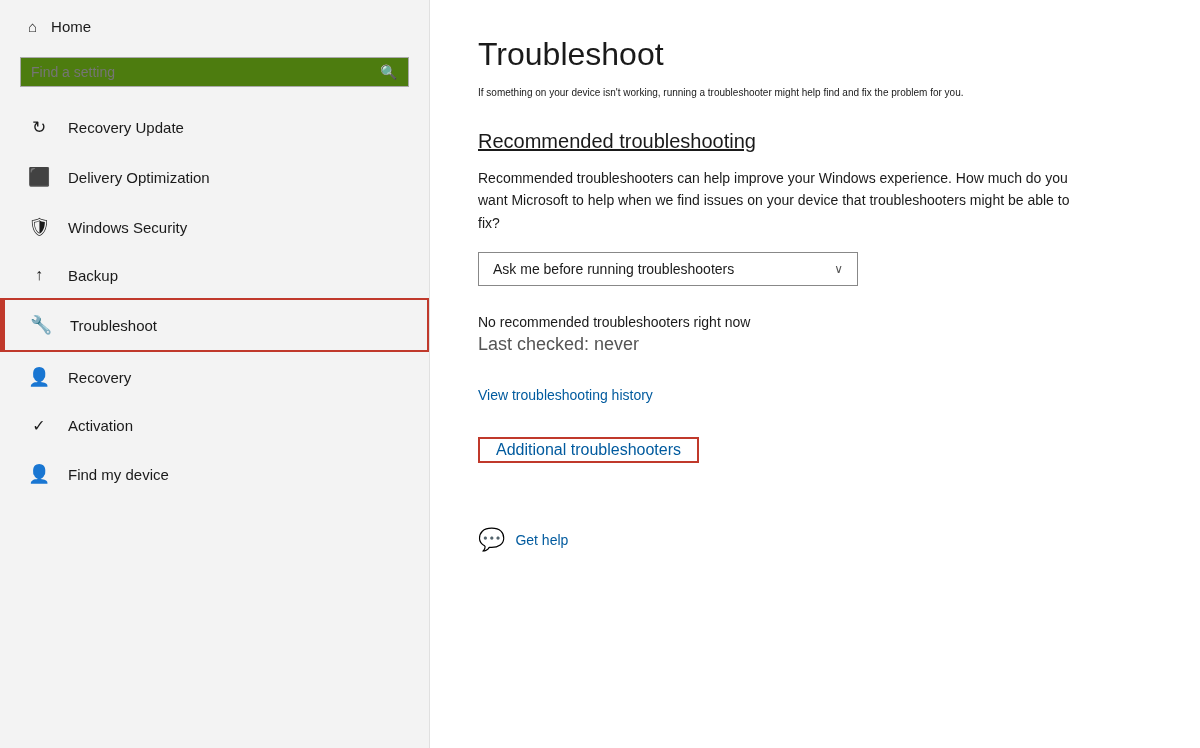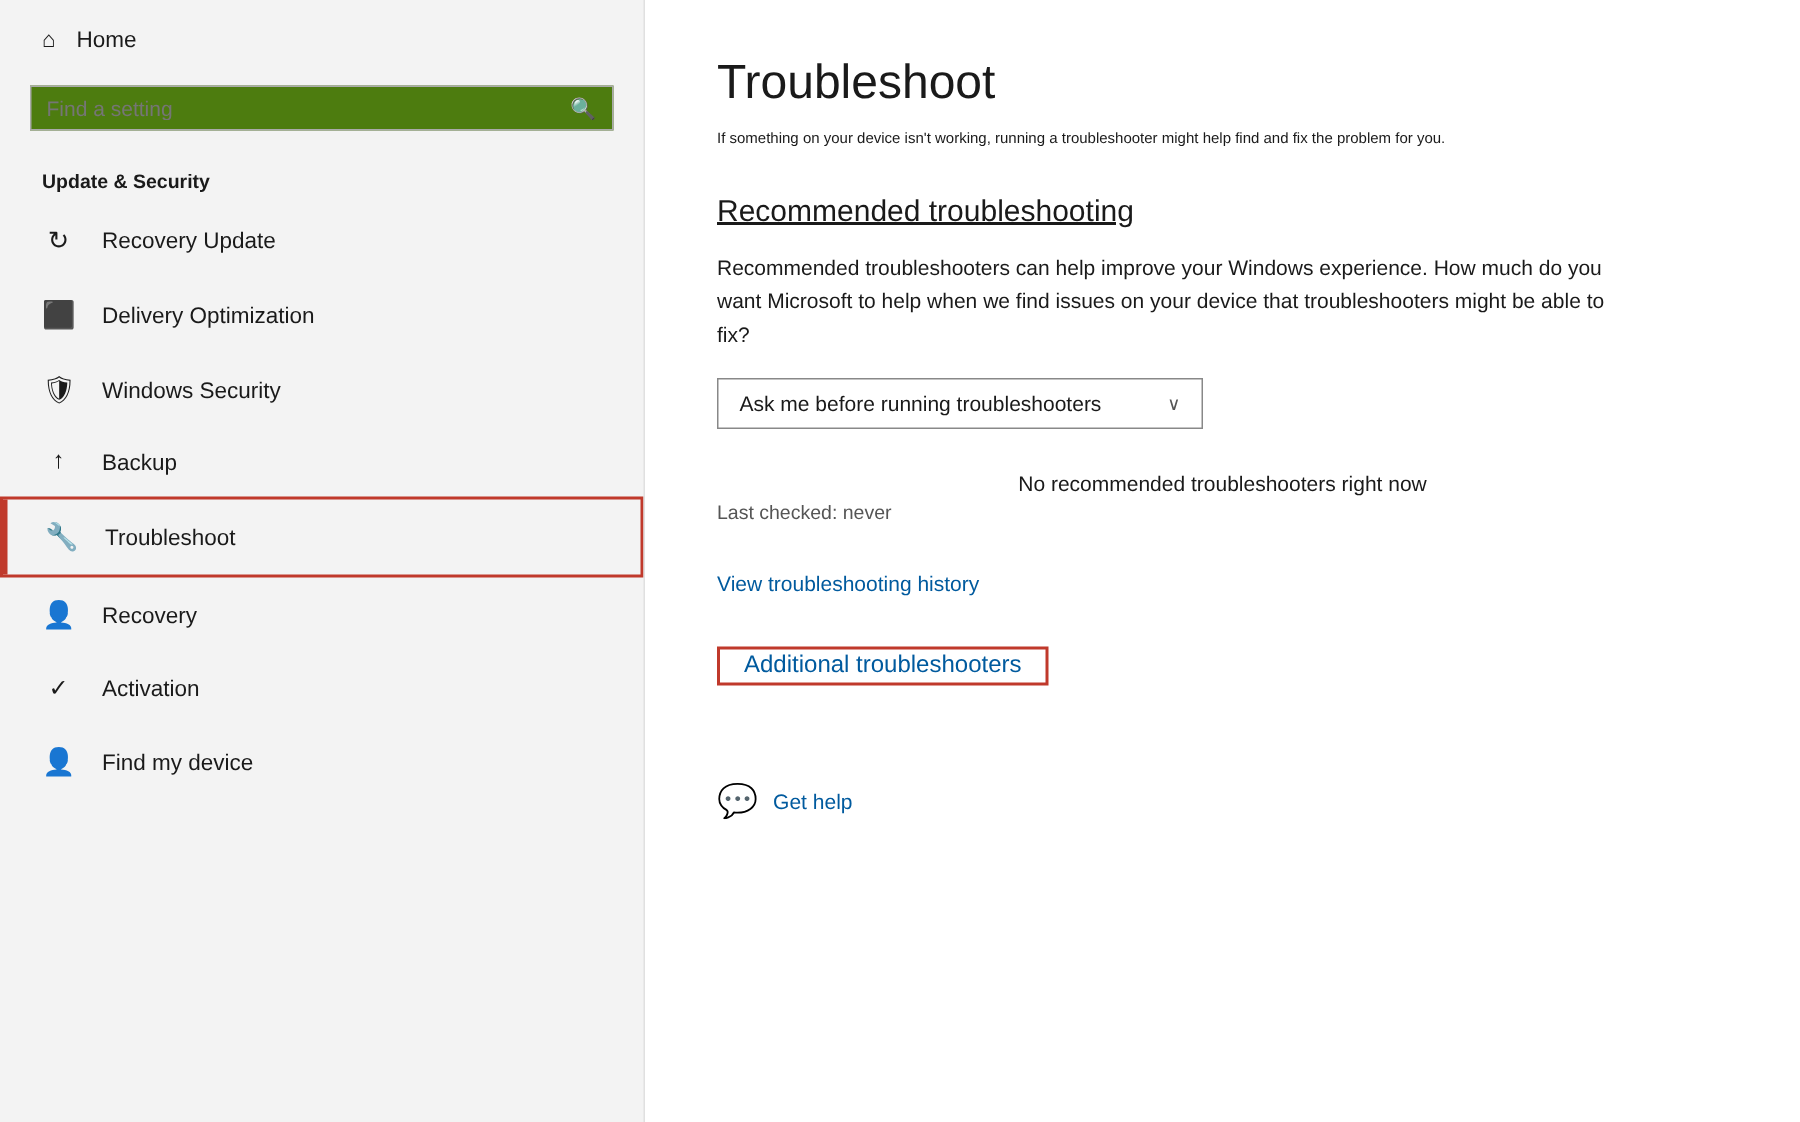--- a/index.html
+++ b/index.html
@@ -118,41 +118,40 @@
       margin-bottom: 18px;
     }
 
     .dropdown-select {
       display: flex;
       align-items: center;
       border: 1px solid #888;
       background: #fff;
       padding: 8px 14px;
       min-width: 320px;
-      width: 324px;
+      width: 380px;
       cursor: pointer;
       font-size: 14px;
       font-family: 'Segoe UI', sans-serif;
       justify-content: space-between;
       margin-bottom: 28px;
     }
     .dropdown-arrow {
       font-size: 12px;
       color: #555;
     }
 
     .no-troubleshooters {
       font-size: 14px;
       color: #1a1a1a;
       margin-bottom: 4px;
-      text-align: center;
     }
 
     .last-checked {
-      font-size: 13px;
+      font-size: 18px;
       color: #555;
       margin-bottom: 32px;
     }
 
     .link-blue {
       color: #005a9e;
       font-size: 14px;
       cursor: pointer;
       text-decoration: none;
       margin-bottom: 28px;
@@ -204,21 +203,20 @@
   <div class="sidebar-home">
     <span class="item-icon">⌂</span>
     <span>Home</span>
   </div>
 
   <div class="search-box">
     <input type="text" placeholder="Find a setting" style="">
     <span>🔍</span>
   </div>
 
-  <div class="sidebar-section-title">Update &amp; Security</div>
 
   <div class="sidebar-item">
     <span class="item-icon" style="font-size:17px;">↻</span>
     <span>Recovery Update</span>
   </div>
 
   <div class="sidebar-item">
     <span class="item-icon">⬛</span>
     <span>Delivery Optimization</span>
   </div>

